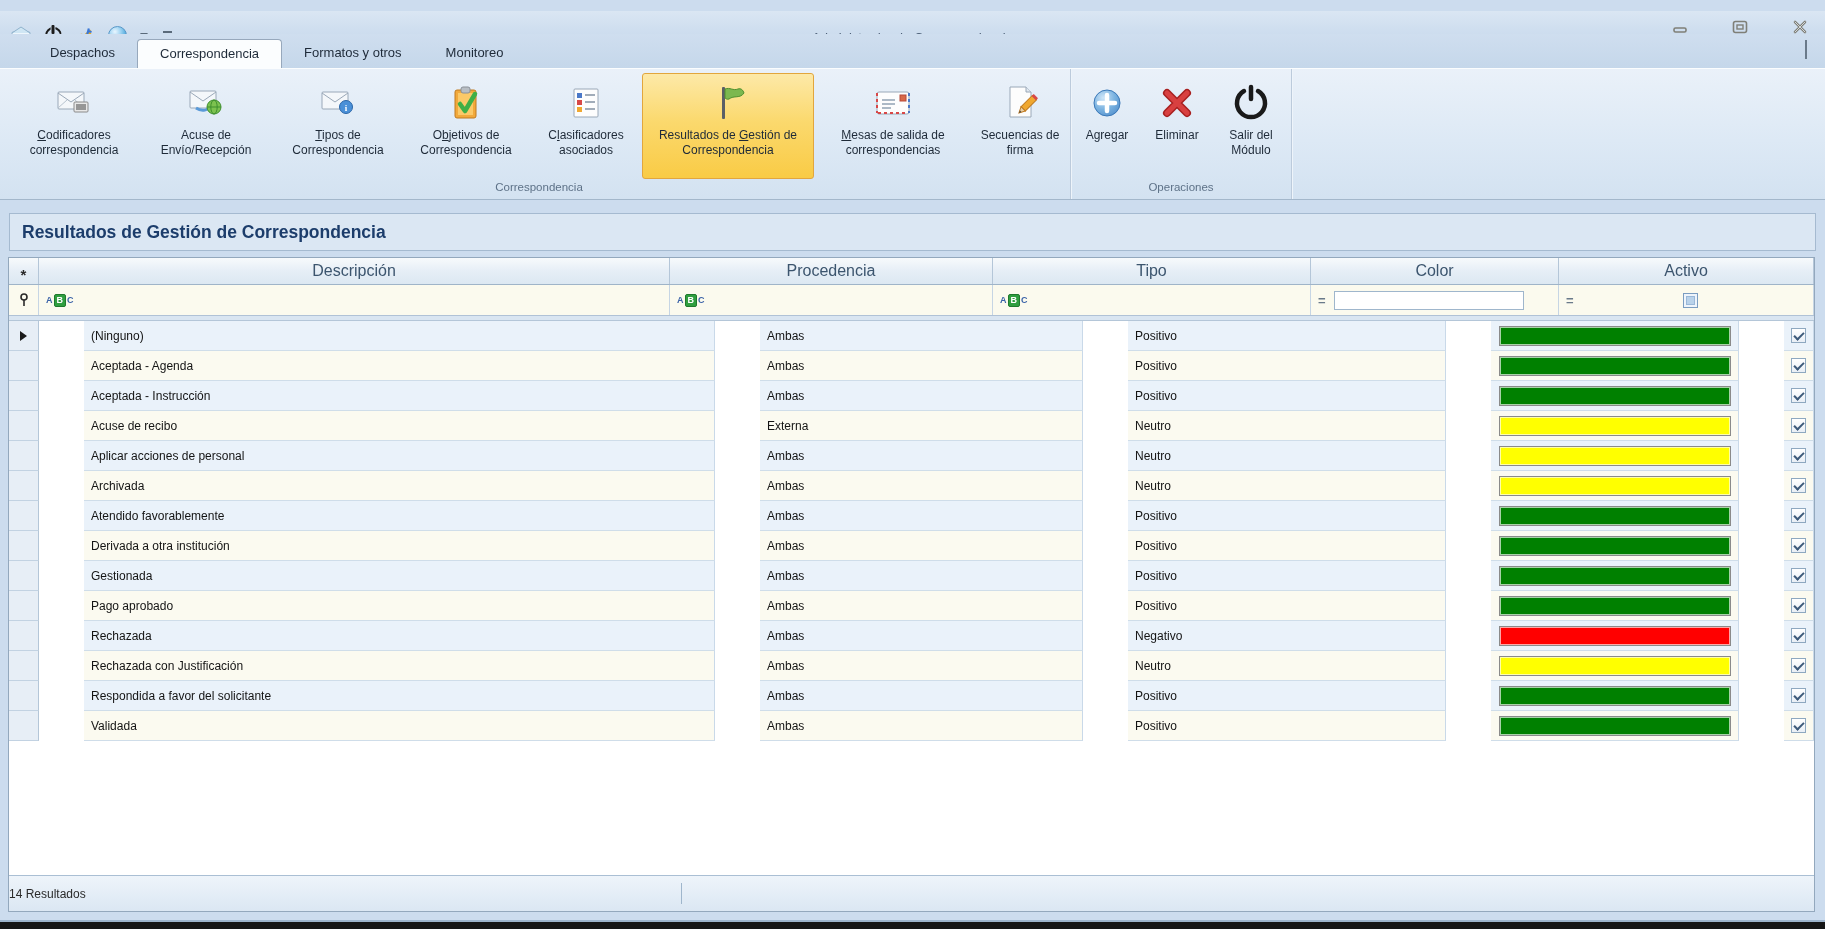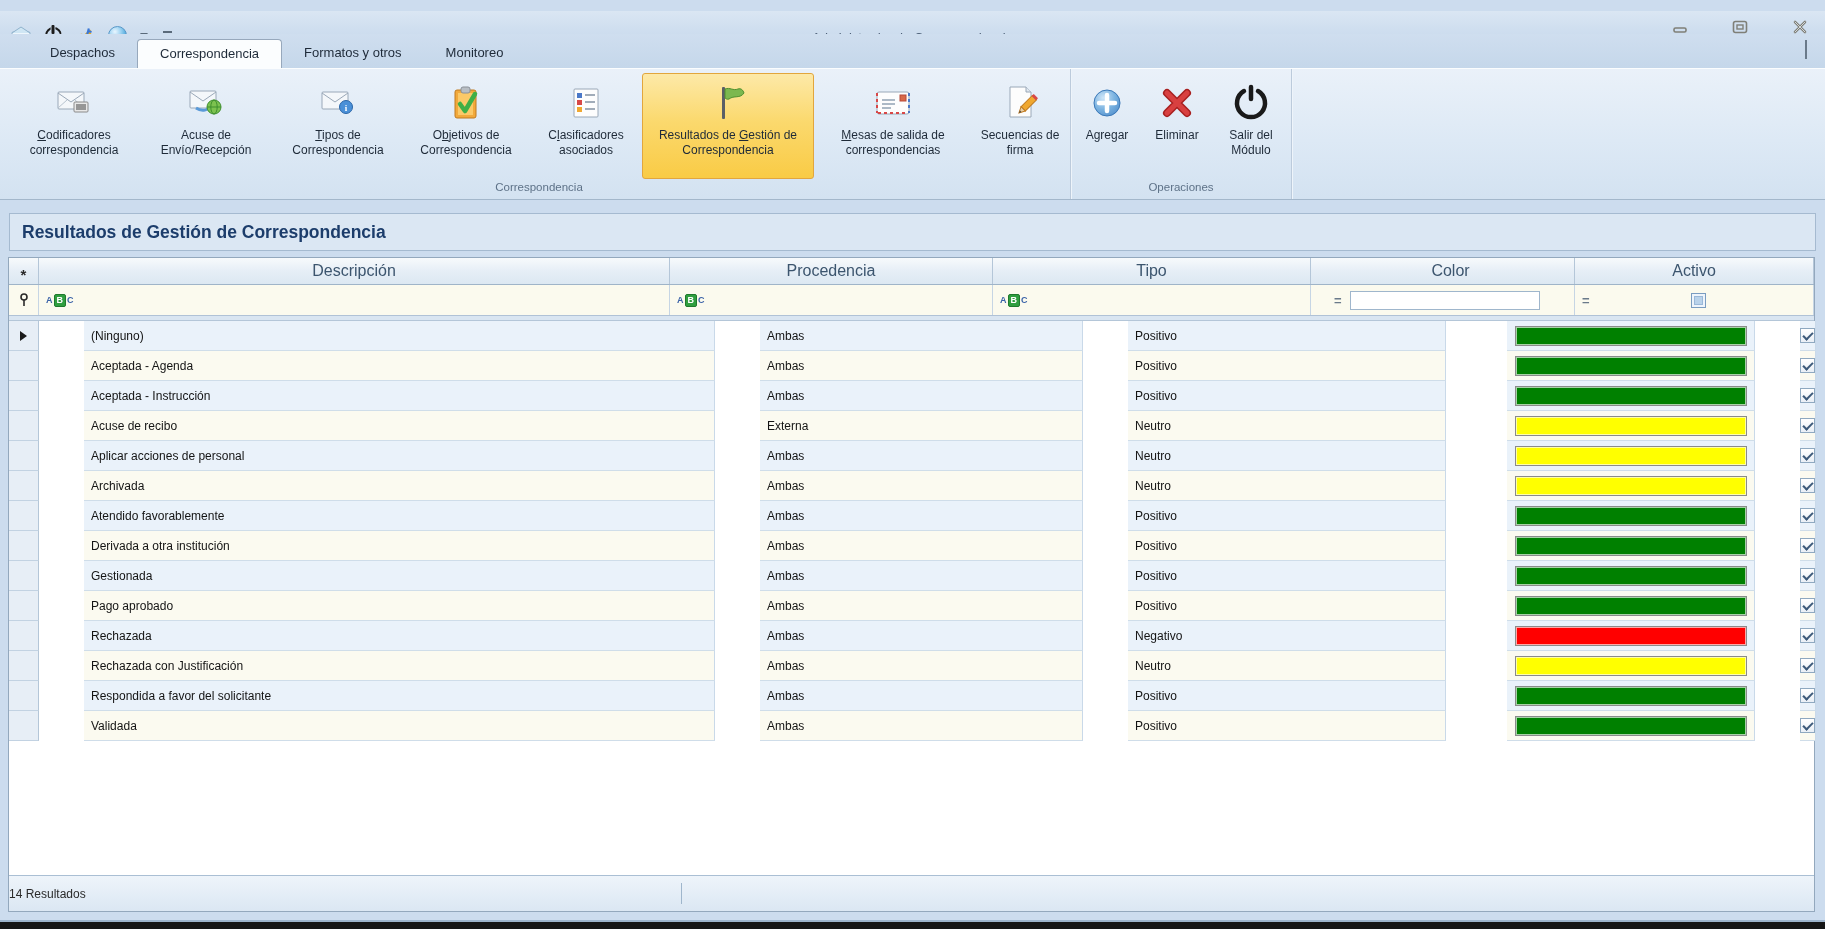--- a/index.html
+++ b/index.html
@@ -70,21 +70,21 @@
     display:flex; align-items:center; padding-left:12px;
     font-size:17.5px; font-weight:bold; color:#1c3d6b; }
 
   .grid-panel { margin:6px 10px 0 8px; height:655px; background:#ffffff;
     border:1px solid #93a8bd; display:flex; flex-direction:column; }
   .g-row { display:flex; align-items:stretch; }
   .c-ind  { width:30px;  flex:none; }
   .c-desc { width:631px; flex:none; }
   .c-proc { width:323px; flex:none; }
   .c-tipo { width:318px; flex:none; }
-  .c-color{ width:248px; flex:none;margin-left:16px; }
+  .c-color{ width:248px; flex:none; }
   .c-act  { flex:1; }
 
   .g-header { height:27px; background:linear-gradient(#f7fafc,#e6eef6 50%,#dce8f2);
     border-bottom:1px solid #9fb4c8; }
   .g-header > div { border-right:1px solid #b4c6d8; display:flex; align-items:center;
     justify-content:center; font-size:16px; color:#3c556e; }
   .g-header .c-ind { color:#2a2a2a; font-size:15px; font-weight:bold; padding-top:6px; }
 
   .g-filter { height:31px; background:#fbfaee; border-bottom:1px solid #b0c2d6; }
   .g-filter > div { border-right:1px solid #c6d5e4; display:flex; align-items:center; padding-left:7px; }

